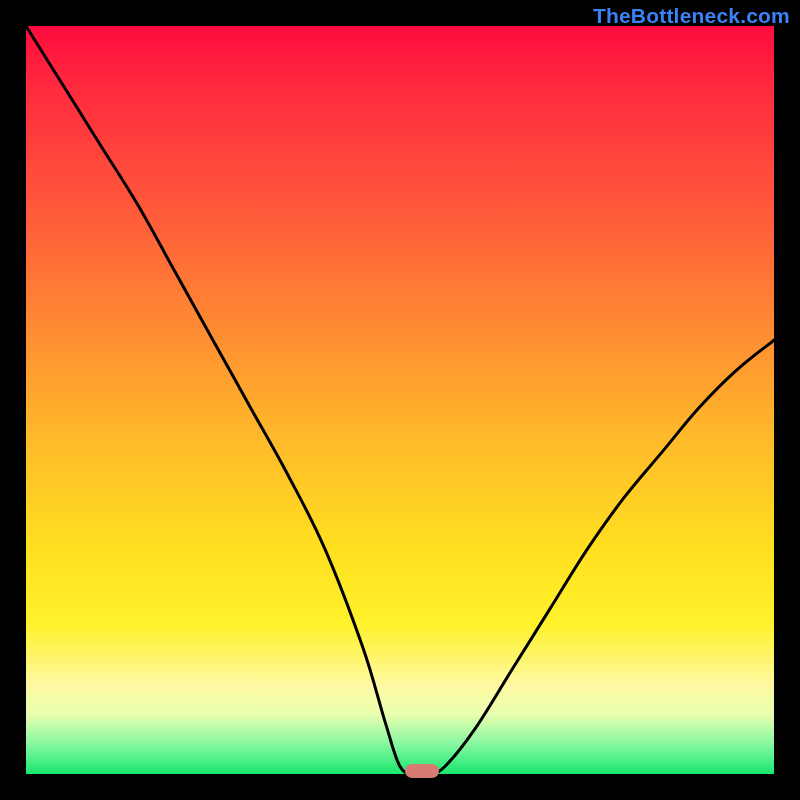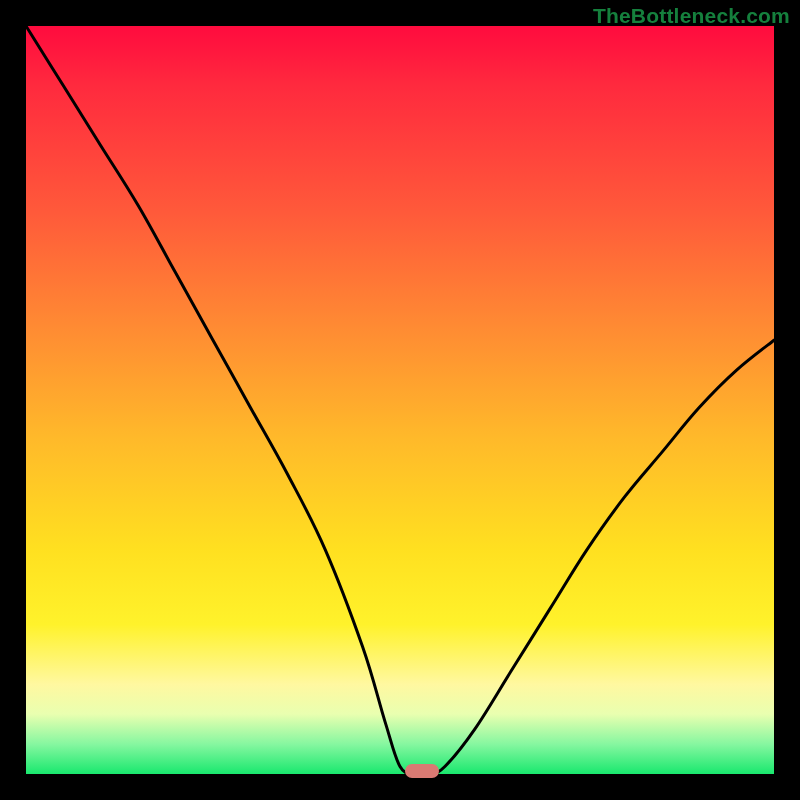--- a/index.html
+++ b/index.html
@@ -36,21 +36,21 @@
       #fff8a0 88%,
       #e9ffb0 92%,
       #86f7a0 96%,
       #19e86e 100%
     );
   }
   .watermark {
     position: absolute;
     top: 4px;
     right: 10px;
-    color: #15803d;
+    color: #3b82f6;
     font-size: 21px;
     font-weight: 600;
     letter-spacing: 0.2px;
     user-select: none;
   }
   svg.curve {
     position: absolute;
     left: 0;
     top: 0;
     width: 748px;

